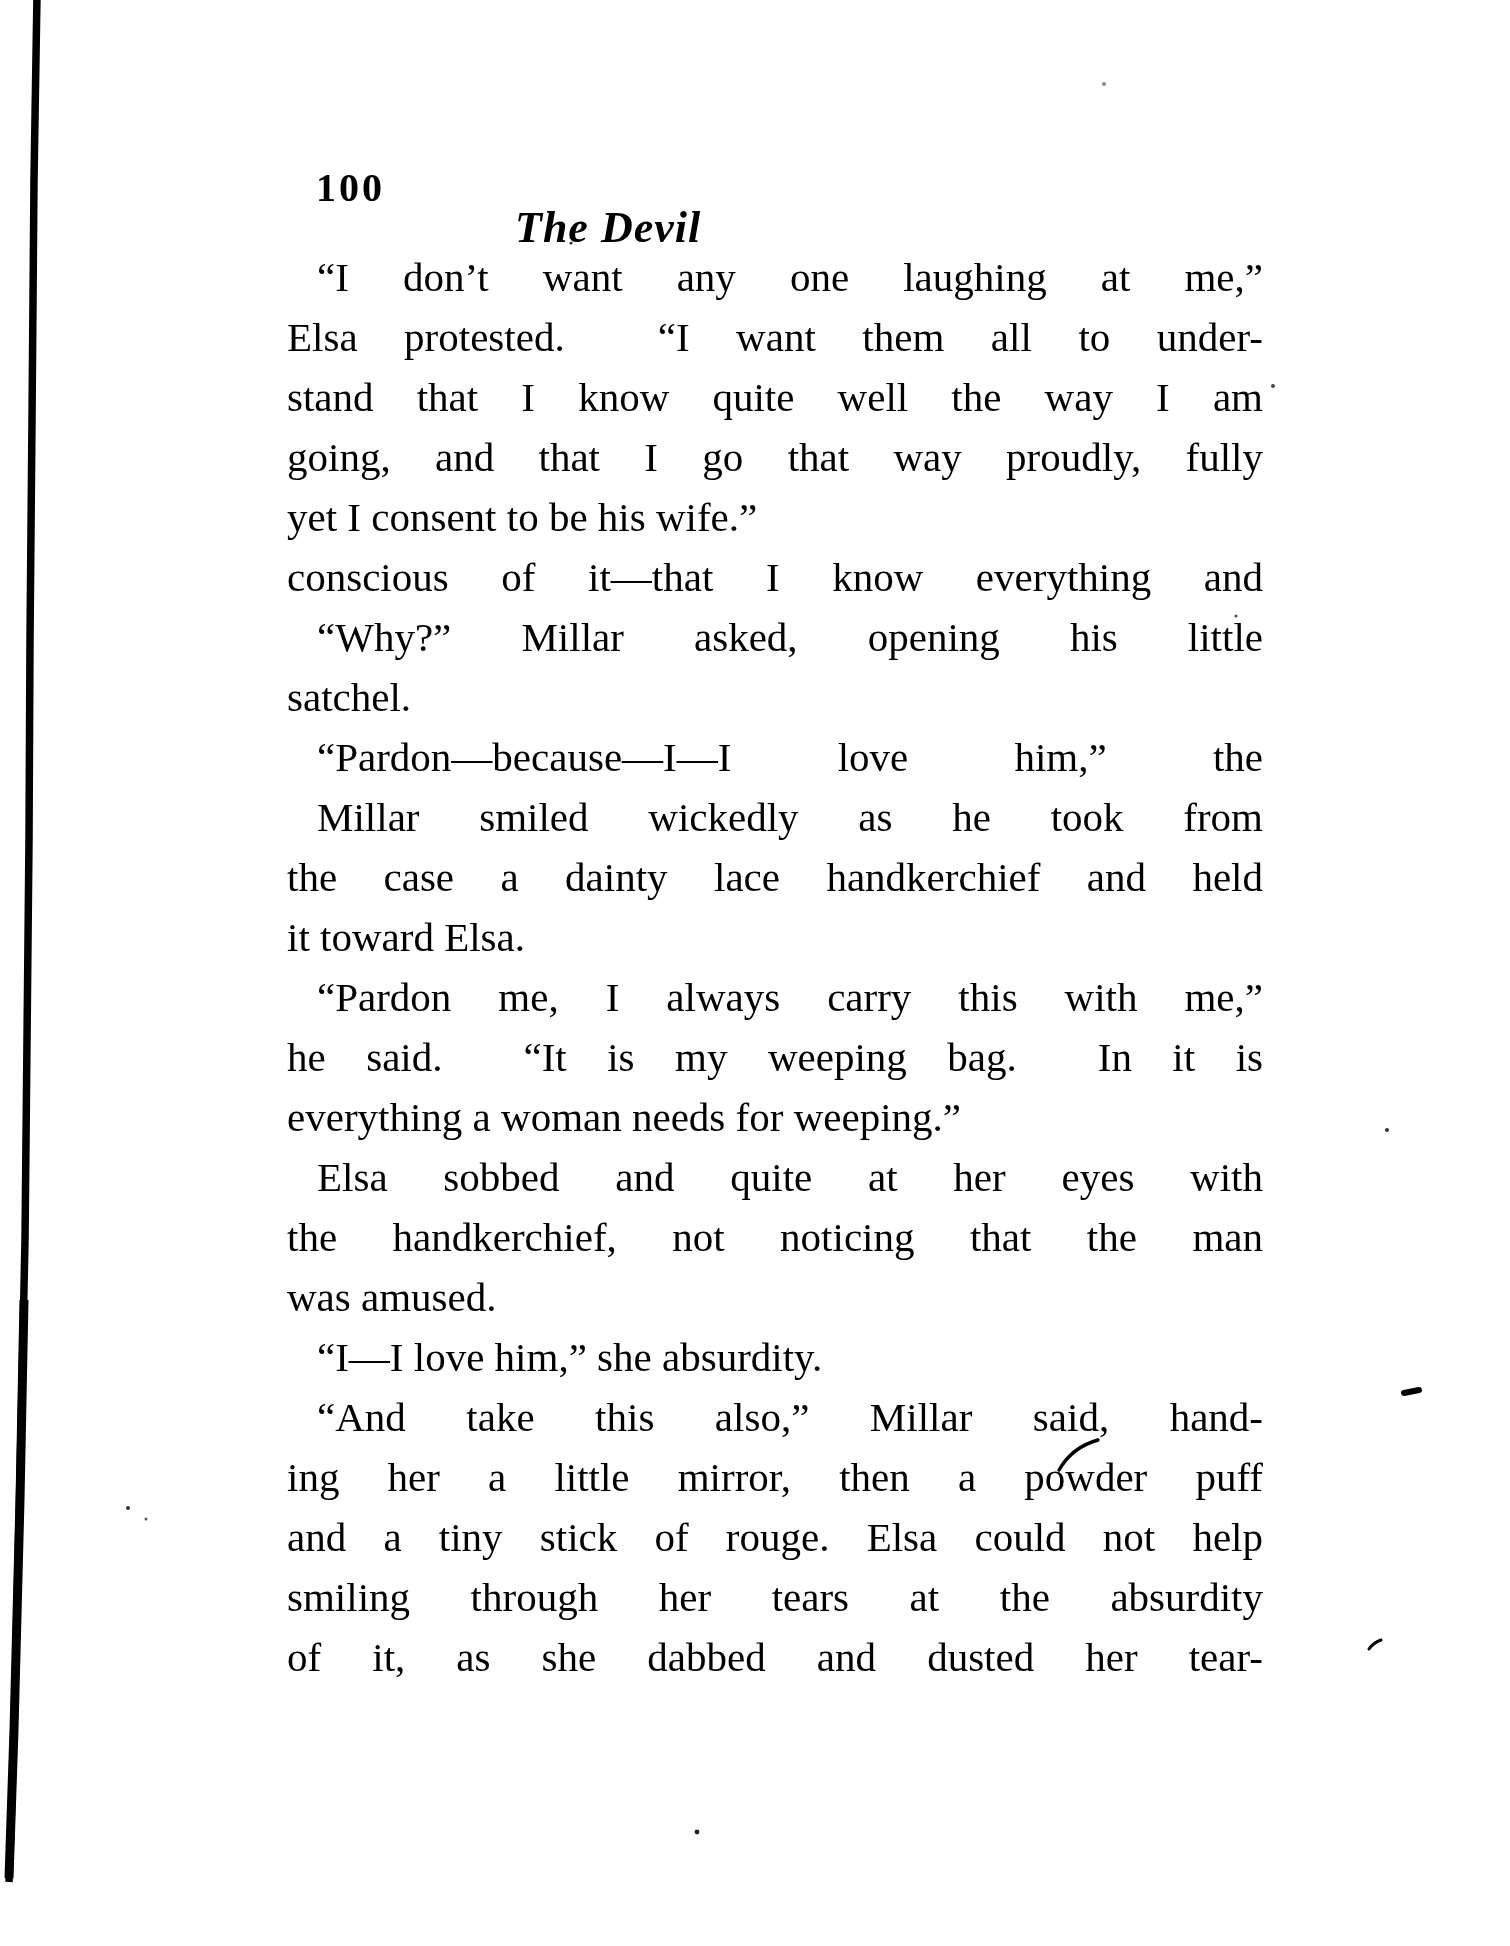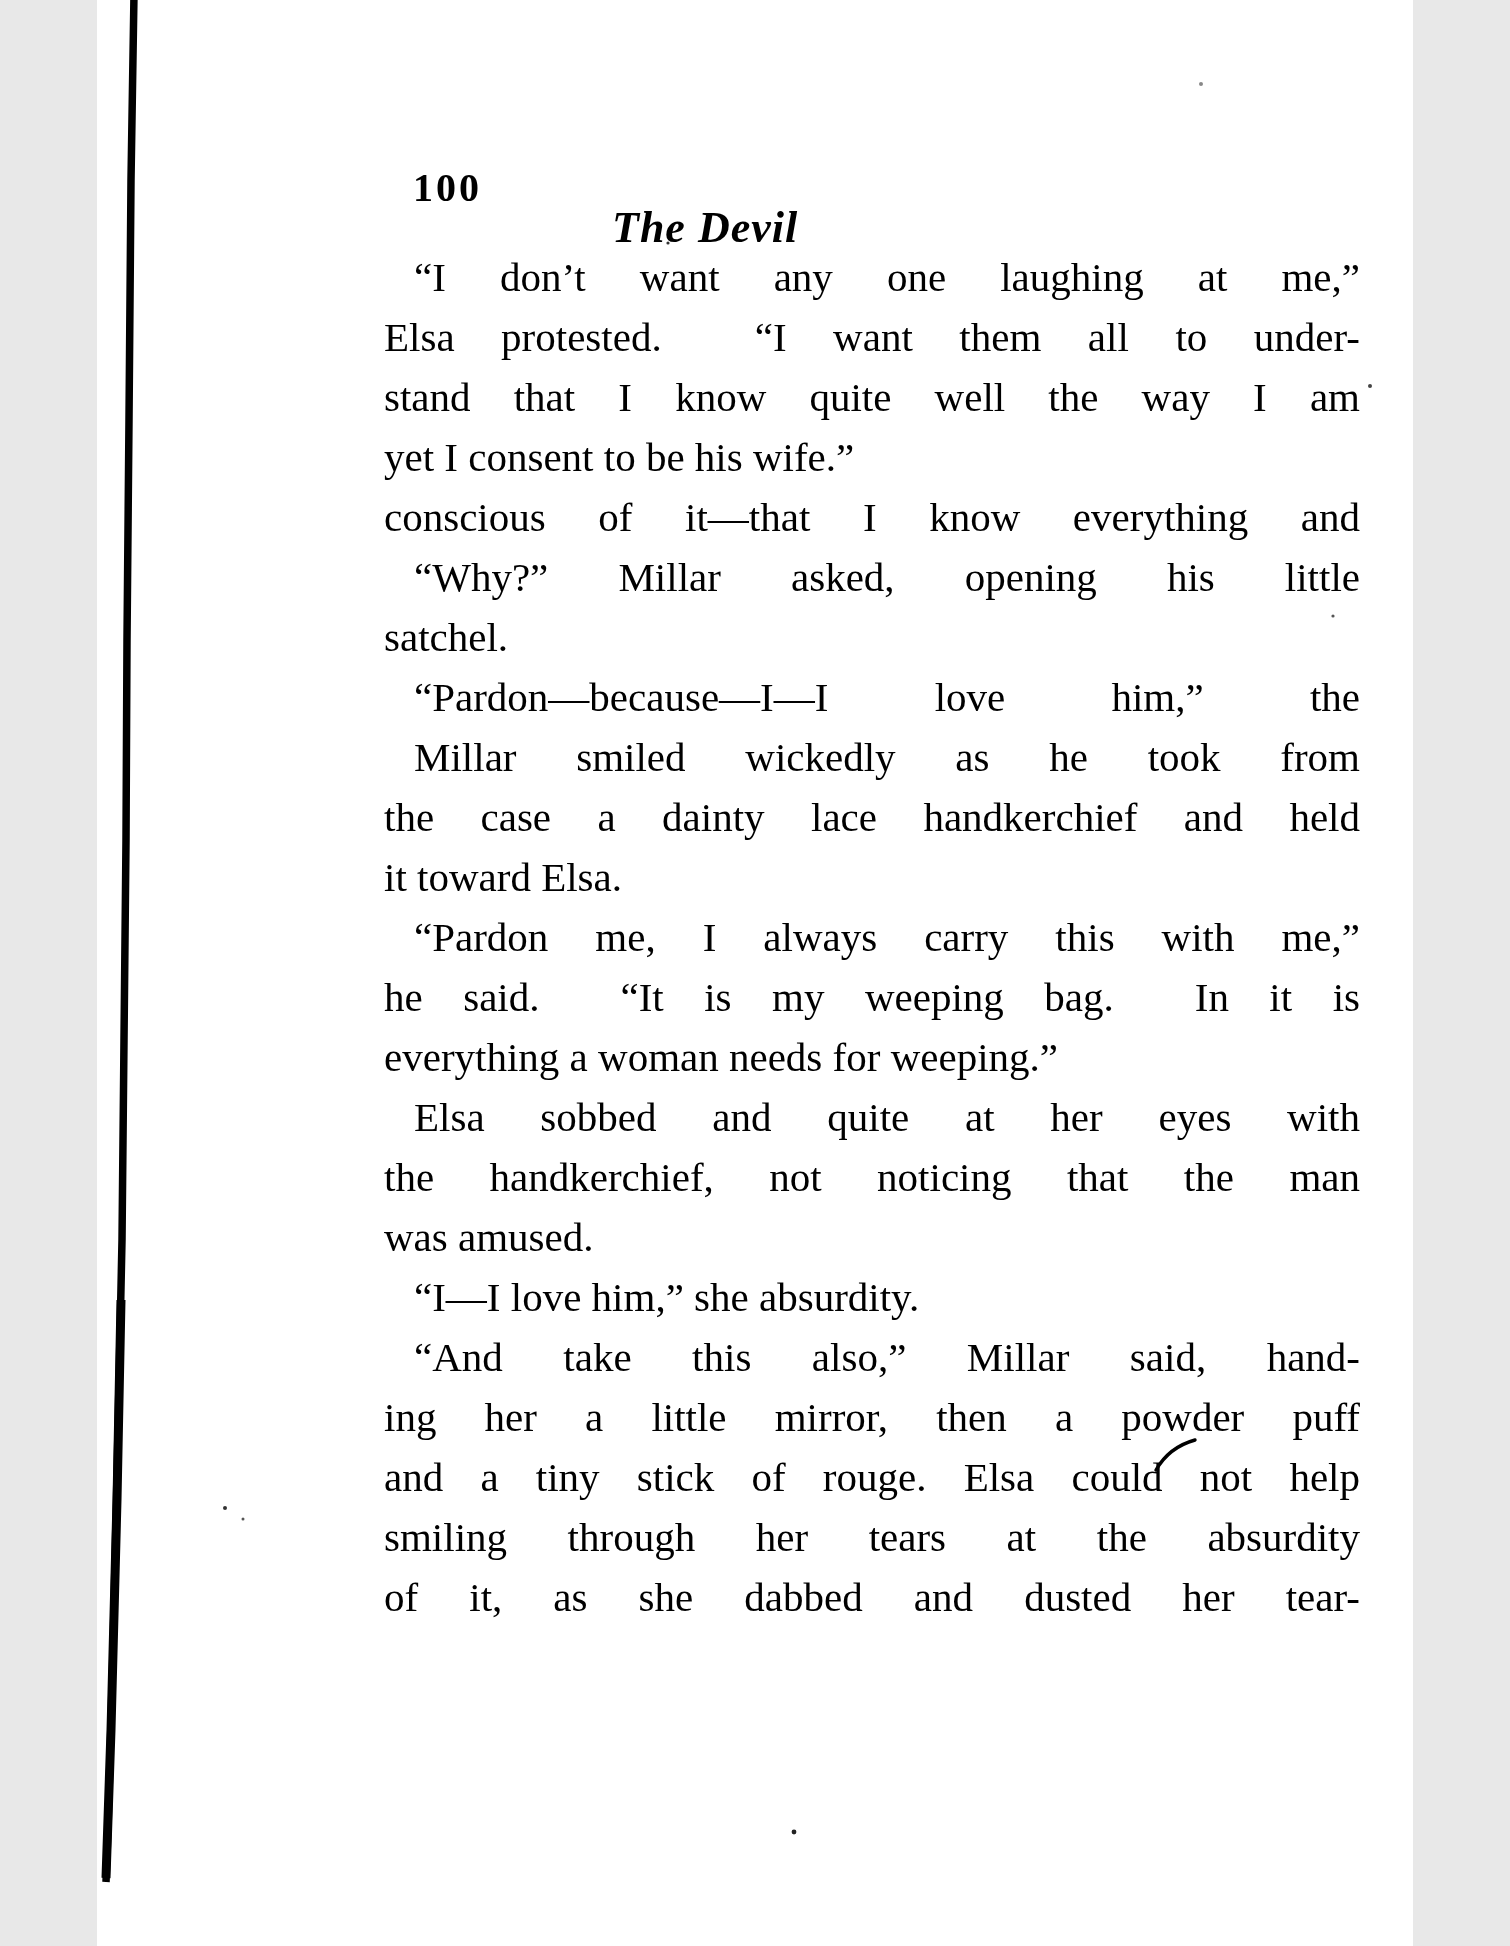--- a/index.html
+++ b/index.html
@@ -1,18 +1,18 @@
 <!DOCTYPE html>
 <html><head>
 <meta charset="utf-8">
 <style>
   html,body { margin:0; padding:0; background:#e8e8e8; }
   .page {
     position:relative;
-    width:1316px; height:1946px;
+    width:1510px; height:1946px;
     background:#ffffff;
     color:#000000;
     font-family:"Liberation Serif", serif;
     overflow:hidden;
     margin:0 auto;
   }
   .pagenum {
     position:absolute;
     left:316px; top:168px;
     font-size:40px; line-height:40px;
@@ -66,20 +66,21 @@
   </svg>
 
   <div class="pagenum">100</div>
 
   <div class="running-title">The Devil</div>
 
   <div class="text-block">
       <div class="line indent just">“I don’t want any one laughing at me,”</div>
       <div class="line just">Elsa protested. &nbsp;“I want them all to under-</div>
       <div class="line just">stand that I know quite well the way I am</div>
+      <div class="line just">going, and that I go that way proudly, fully</div>
       <div class="line">yet I consent to be his wife.”</div>
       <div class="line just">conscious of it—that I know everything and</div>
       <div class="line indent just">“Why?” Millar asked, opening his little</div>
       <div class="line">satchel.</div>
       <div class="line indent just">“Pardon—because—I—I love him,” the</div>
       <div class="line indent just">Millar smiled wickedly as he took from</div>
       <div class="line just">the case a dainty lace handkerchief and held</div>
       <div class="line">it toward Elsa.</div>
       <div class="line indent just">“Pardon me, I always carry this with me,”</div>
       <div class="line just">he said. &nbsp;“It is my weeping bag. &nbsp;In it is</div>

